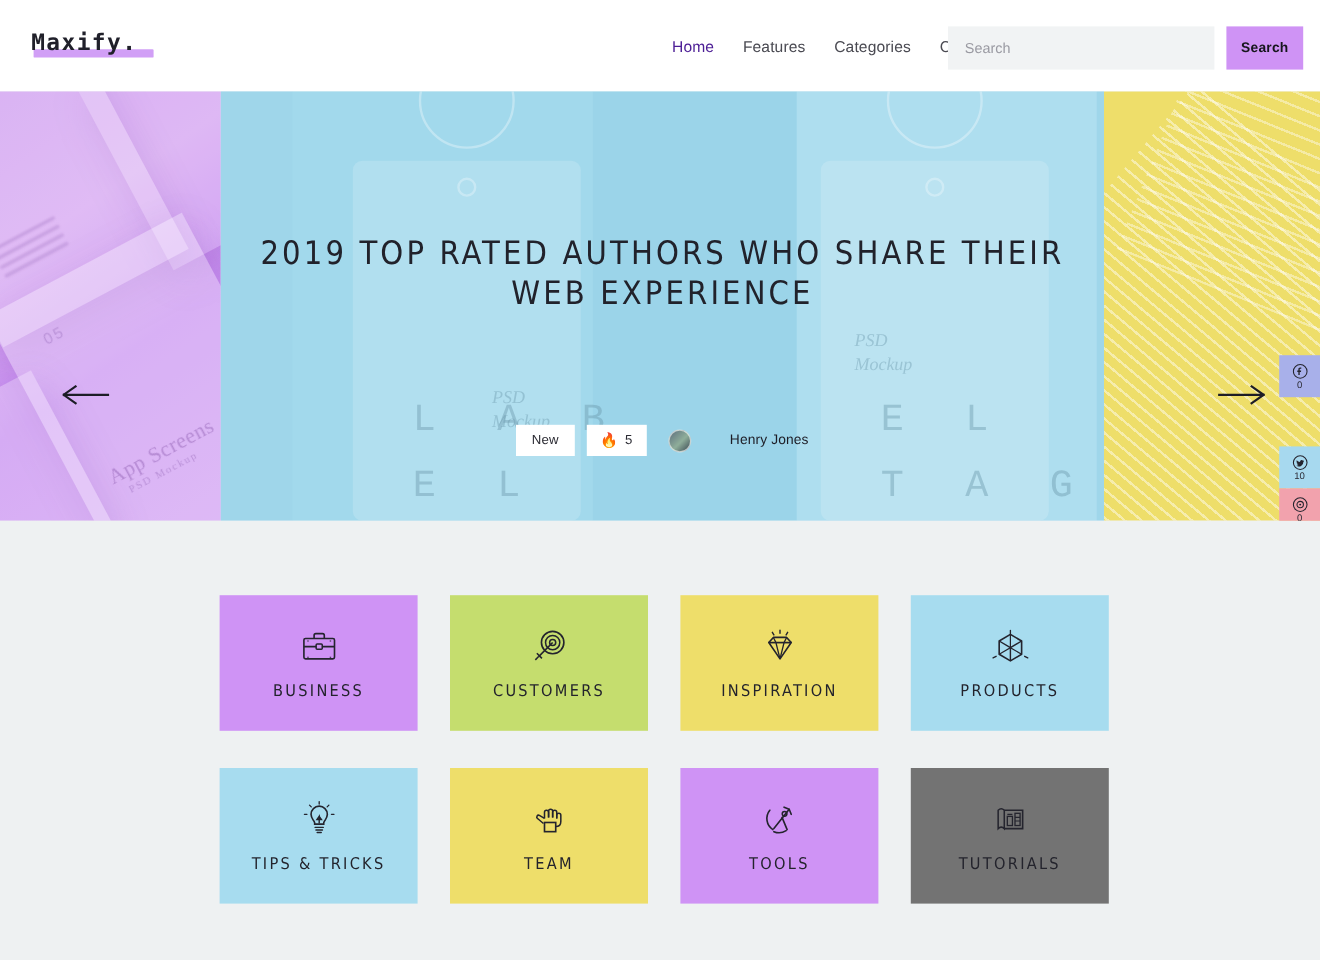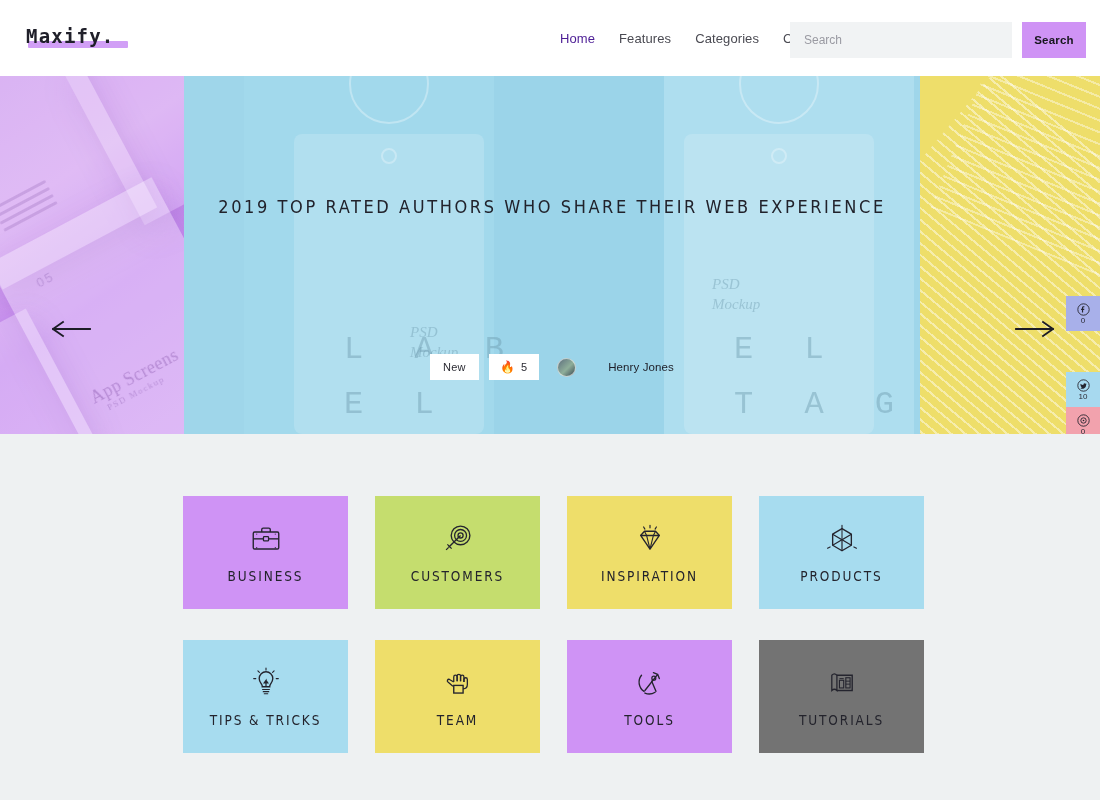--- a/index.html
+++ b/index.html
@@ -148,21 +148,21 @@
   }
   .psd1 { left:226px; top:246px; }
   .psd2 { left:528px; top:198px; }
 
   .hero-title {
     position:absolute; left:184px; top:120px; width:736px;
     text-align:center; z-index:12;
   }
   .hero-title h1 {
     font-family:"DejaVu Sans Condensed","Liberation Sans", sans-serif;
-    font-size:18px; font-weight:400; color:#21222b;
+    font-size:27px; font-weight:400; color:#21222b;
     letter-spacing:2.6px; line-height:1.22; text-transform:uppercase;
   }
 
   .hero-meta {
     position:absolute; left:184px; top:278px; width:736px;
     display:flex; justify-content:center; align-items:center; gap:10px; z-index:12;
   }
   .chip {
     background:#ffffff; height:26px; display:flex; align-items:center;
     padding:0 13px; font-size:11px; color:#2b2b33; letter-spacing:.2px;

